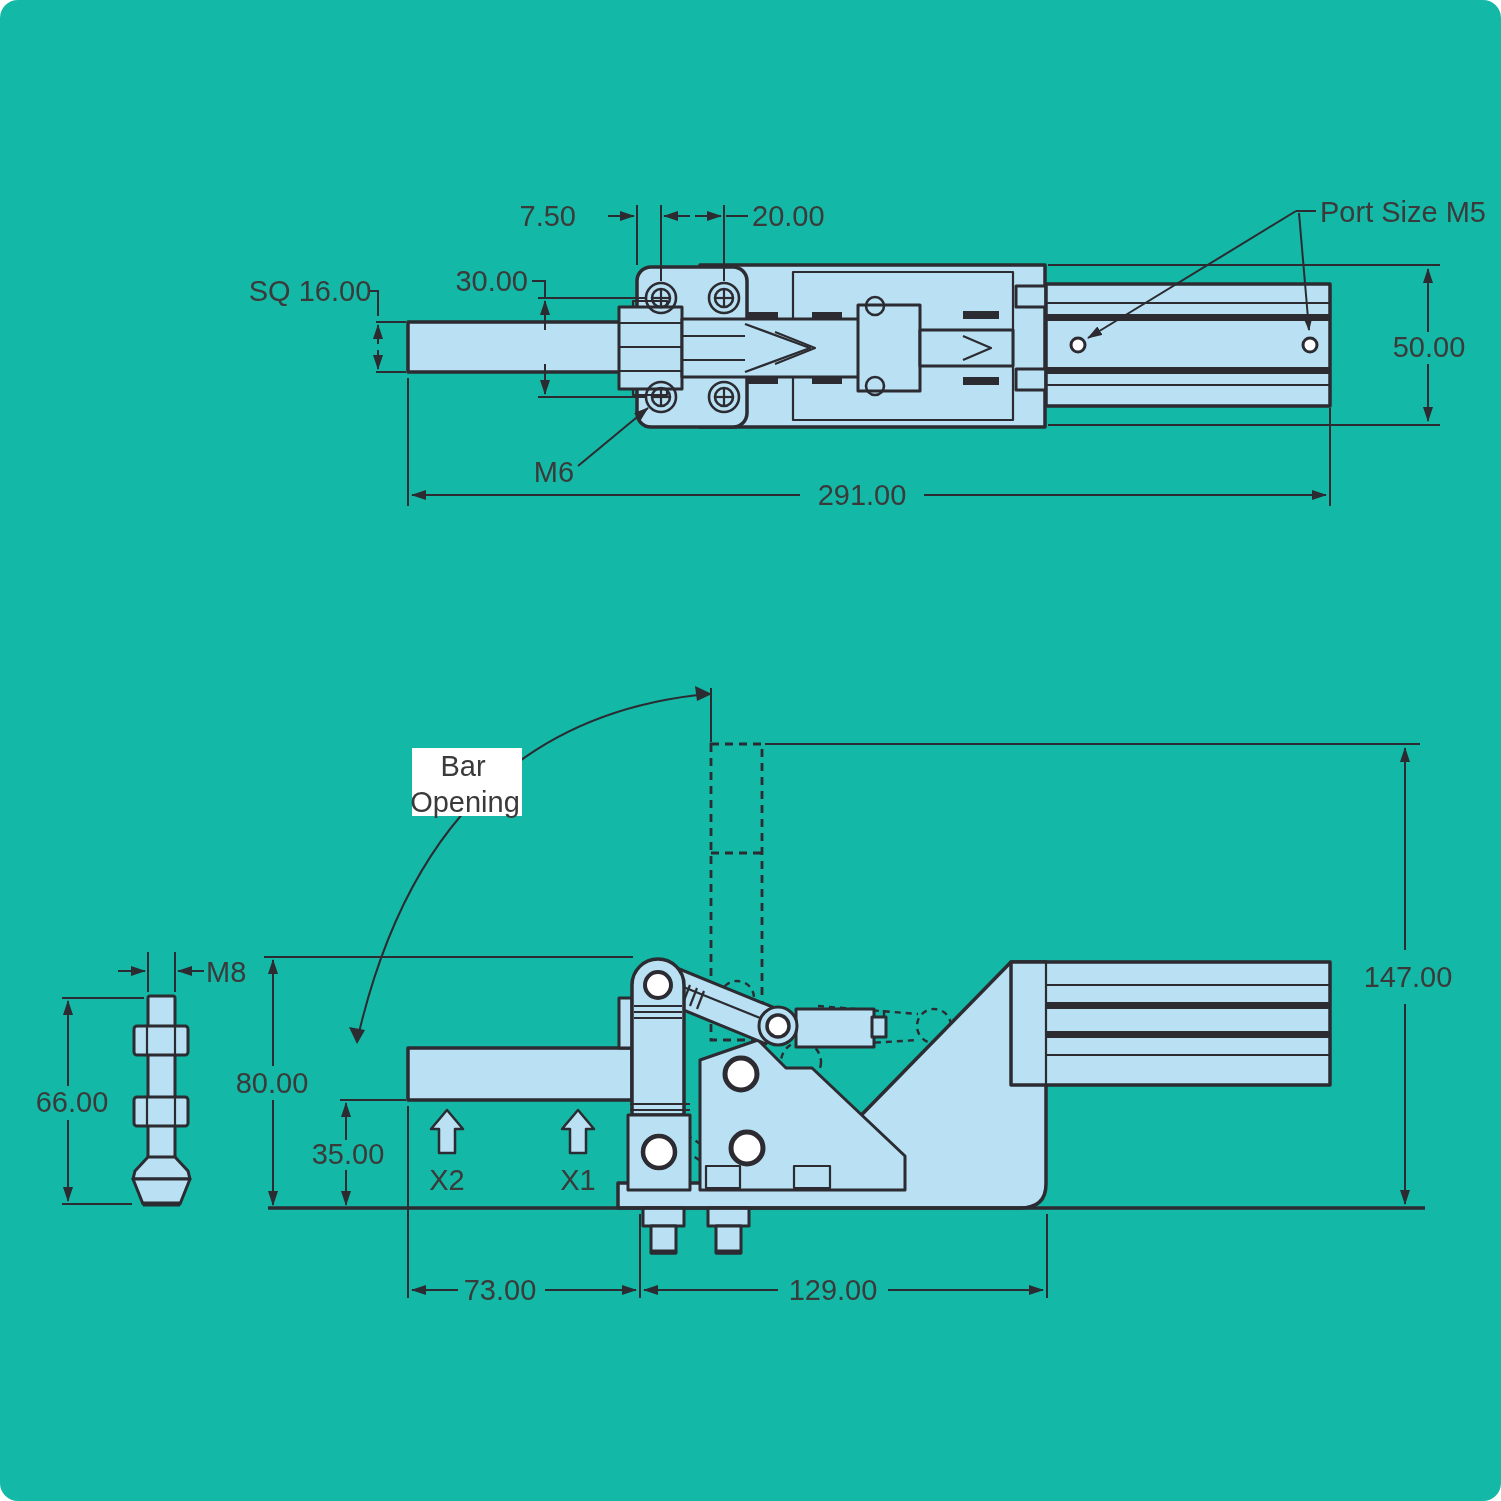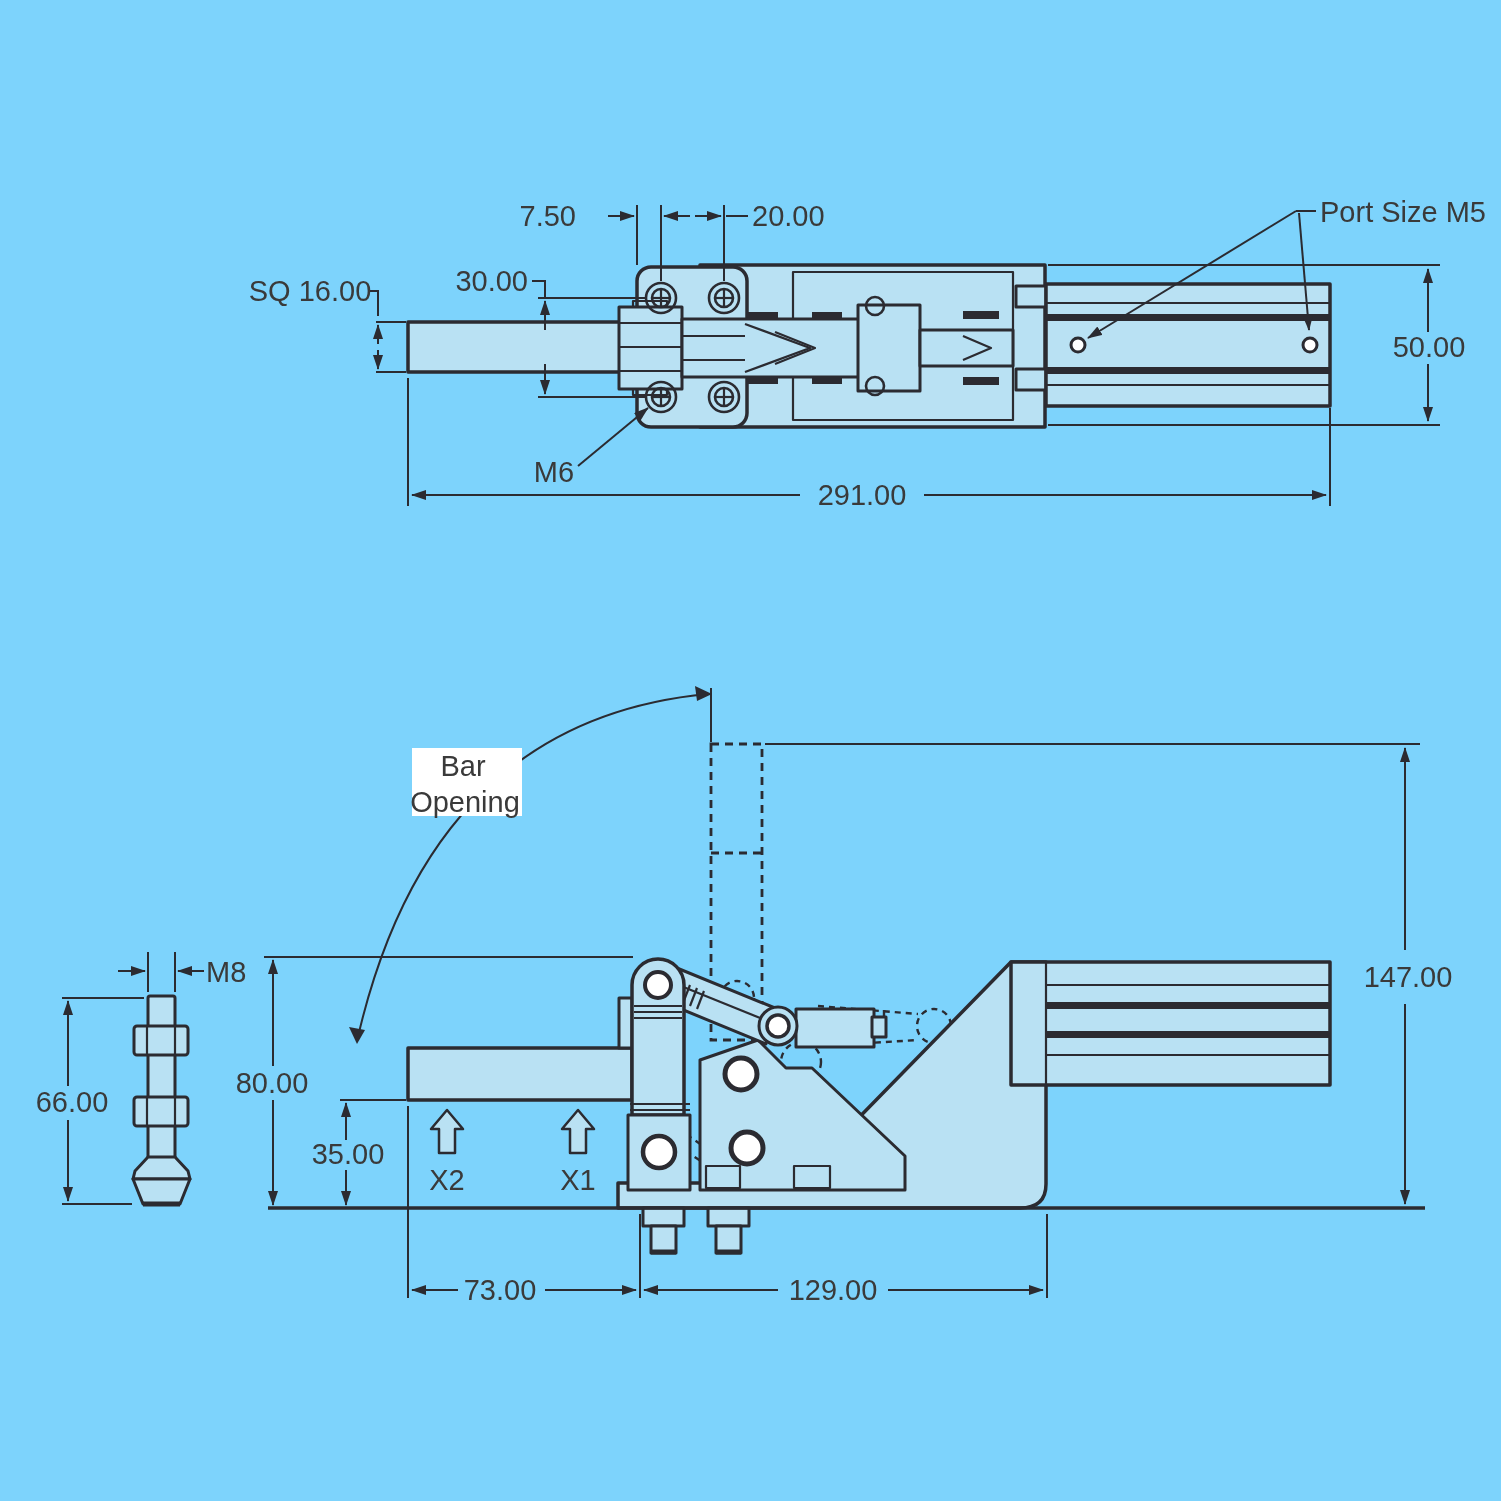--- a/index.html
+++ b/index.html
@@ -1,16 +1,16 @@
 <!DOCTYPE html>
 <html><head>
 <meta charset="utf-8">
 <style>
   html,body{margin:0;padding:0;background:#ffffff;}
-  .stage{width:1501px;height:1501px;position:relative;background:#7dd3fc;}
+  .stage{width:1501px;height:1501px;position:relative;background:#14b8a6;border-radius:18px;}
   svg{display:block;}
   .part      {fill:#b9e1f3;stroke:#2b2b31;stroke-width:3;stroke-linejoin:round;}
   .part-thick{fill:#b9e1f3;stroke:#2b2b31;stroke-width:3.5;stroke-linejoin:round;}
   .inner     {fill:none;stroke:#2b2b31;stroke-width:2.2;stroke-linejoin:round;}
   .hole      {fill:#ffffff;stroke:#2b2b31;stroke-width:4.5;}
   .holethin  {fill:none;stroke:#2b2b31;stroke-width:2.6;}
   .dark      {fill:#2b2b31;stroke:none;}
   .dim       {fill:none;stroke:#2b2b31;stroke-width:2;}
   .ext       {fill:none;stroke:#2b2b31;stroke-width:2;}
   .dash      {fill:none;stroke:#2b2b31;stroke-width:2.8;stroke-dasharray:8 6;}

